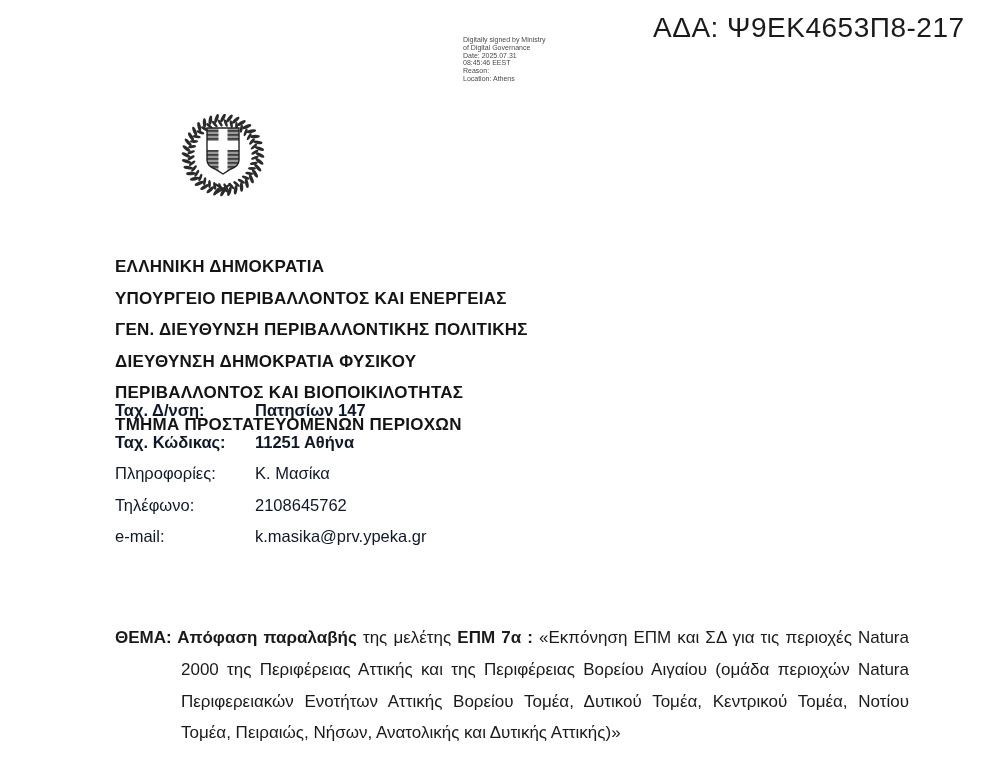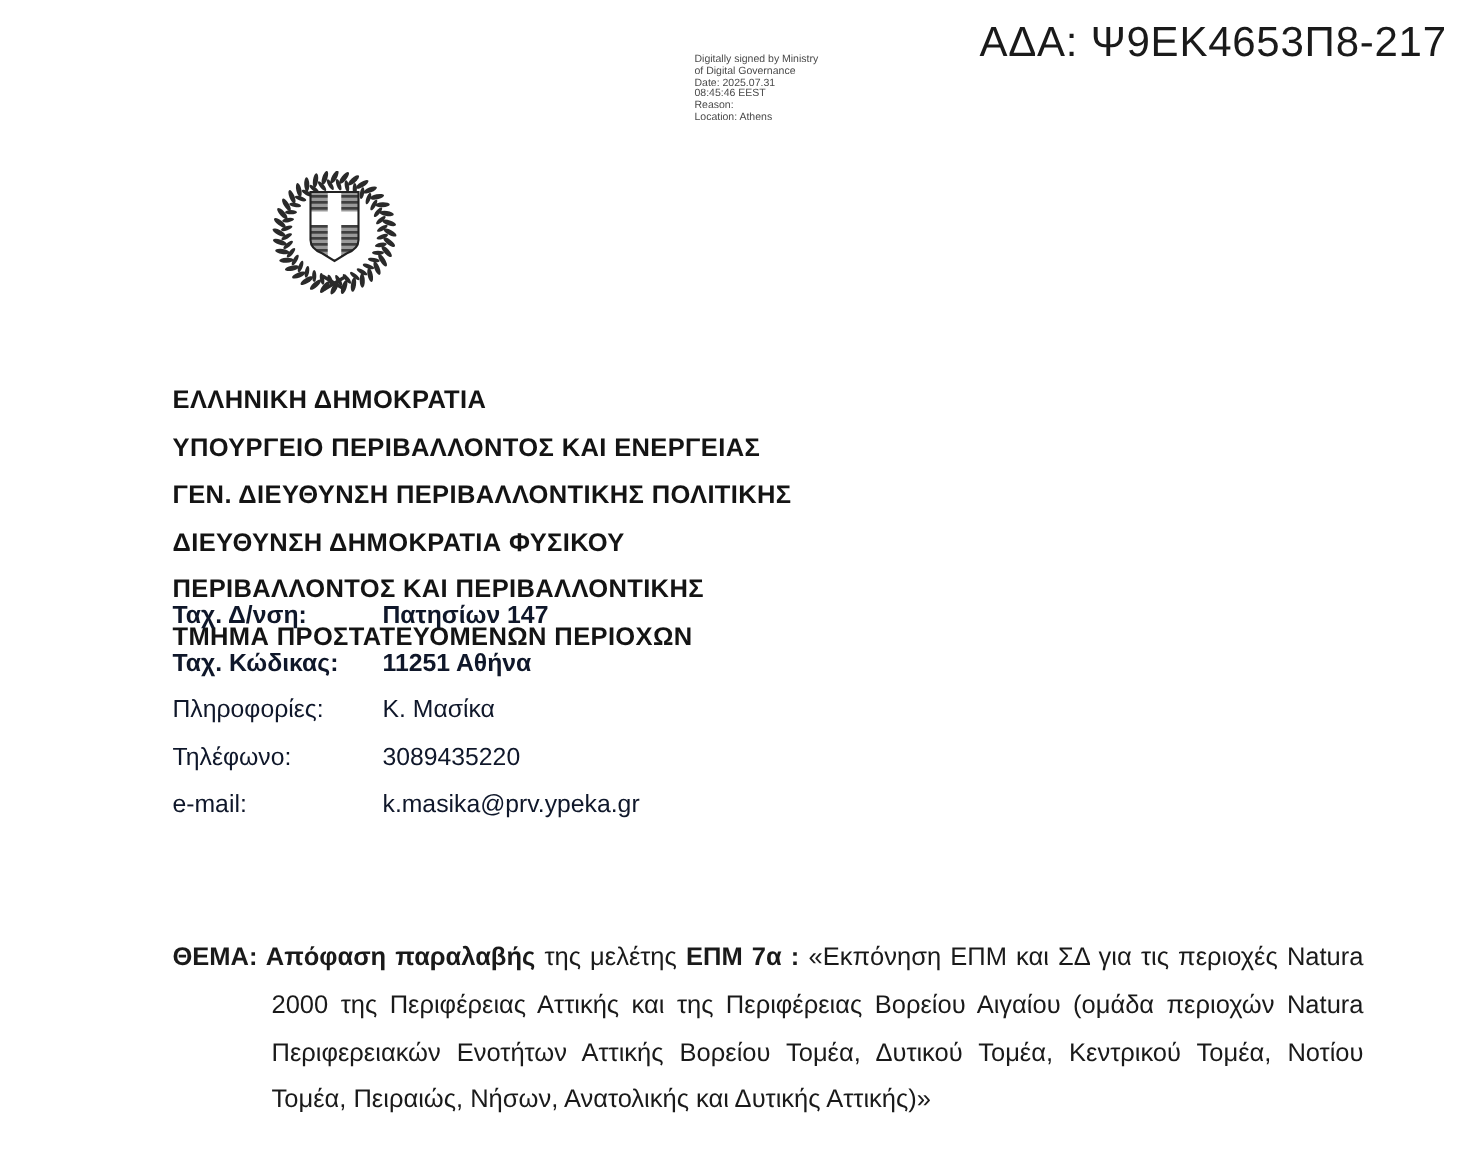--- a/index.html
+++ b/index.html
@@ -184,36 +184,36 @@
       <rect x="27" y="27" width="32" height="9" fill="#ffffff"></rect>
     </g>
     <path d="M27,14 H59 V46 Q59,52 51,55 L43,60 L35,55 Q27,52 27,46 Z" fill="none" stroke="#222" stroke-width="1.4"></path>
   </svg>
 
   <div class="letterhead">
     <div>ΕΛΛΗΝΙΚΗ ΔΗΜΟΚΡΑΤΙΑ</div>
     <div>ΥΠΟΥΡΓΕΙΟ ΠΕΡΙΒΑΛΛΟΝΤΟΣ ΚΑΙ ΕΝΕΡΓΕΙΑΣ</div>
     <div>ΓΕΝ. ΔΙΕΥΘΥΝΣΗ ΠΕΡΙΒΑΛΛΟΝΤΙΚΗΣ ΠΟΛΙΤΙΚΗΣ</div>
     <div>ΔΙΕΥΘΥΝΣΗ ΔΗΜΟΚΡΑΤΙΑ ΦΥΣΙΚΟΥ</div>
-    <div>ΠΕΡΙΒΑΛΛΟΝΤΟΣ ΚΑΙ ΠΕΡΙΒΑΛΛΟΝΤΙΚΗΣ</div>
+    <div>ΠΕΡΙΒΑΛΛΟΝΤΟΣ ΚΑΙ ΒΙΟΠΟΙΚΙΛΟΤΗΤΑΣ</div>
     <div>ΤΜΗΜΑ ΠΡΟΣΤΑΤΕΥΟΜΕΝΩΝ ΠΕΡΙΟΧΩΝ</div>
   </div>
 
   <div class="contact">
     <div class="row b">
       <span class="lbl">Ταχ. Δ/νση:</span><span>Πατησίων 147</span>
     </div>
     <div class="row b">
       <span class="lbl">Ταχ. Κώδικας:</span><span>11251 Αθήνα</span>
     </div>
     <div class="row">
       <span class="lbl">Πληροφορίες:</span><span>Κ. Μασίκα</span>
     </div>
     <div class="row">
-      <span class="lbl">Τηλέφωνο:</span><span>3089435220</span>
+      <span class="lbl">Τηλέφωνο:</span><span>2108645762</span>
     </div>
     <div class="row">
       <span class="lbl">e-mail:</span><span>k.masika@prv.ypeka.gr</span>
     </div>
   </div>
 
   <div class="subject">
     <span class="bold">ΘΕΜΑ:</span><span class="bold"> Απόφαση παραλαβής</span><span> της μελέτης </span><span class="bold">ΕΠΜ 7α :</span><span> «Εκπόνηση ΕΠΜ και ΣΔ για τις περιοχές Natura 2000 της Περιφέρειας Αττικής και της Περιφέρειας Βορείου Αιγαίου (ομάδα περιοχών Natura Περιφερειακών Ενοτήτων Αττικής Βορείου Τομέα, Δυτικού Τομέα, Κεντρικού Τομέα, Νοτίου Τομέα, Πειραιώς, Νήσων, Ανατολικής και Δυτικής Αττικής)»</span>
   </div>
 

